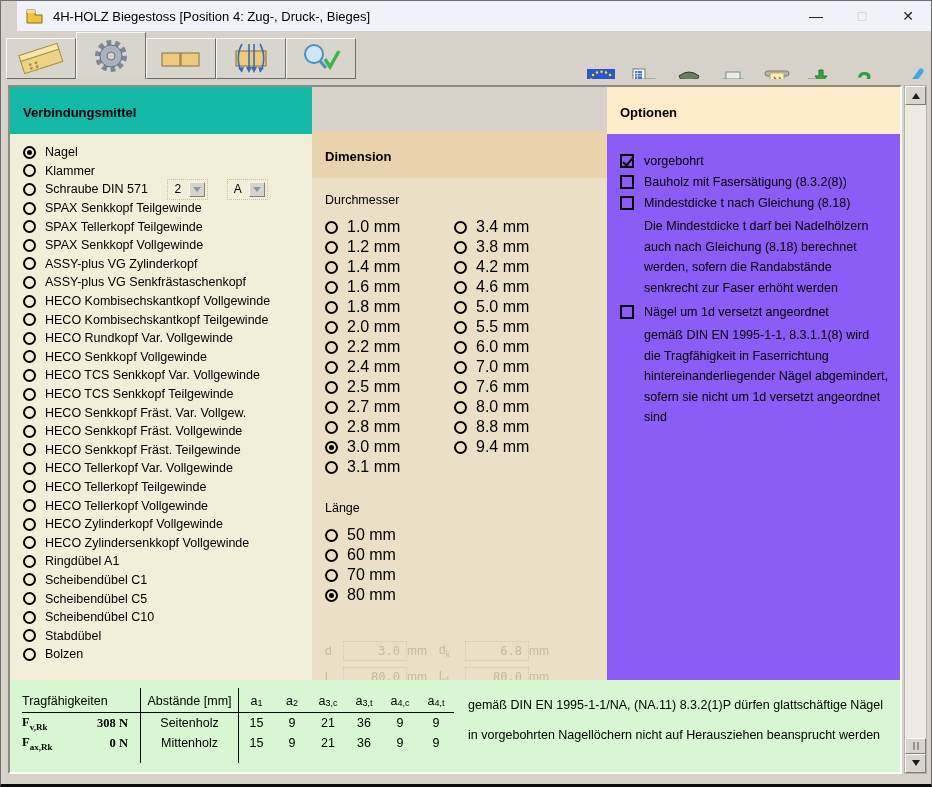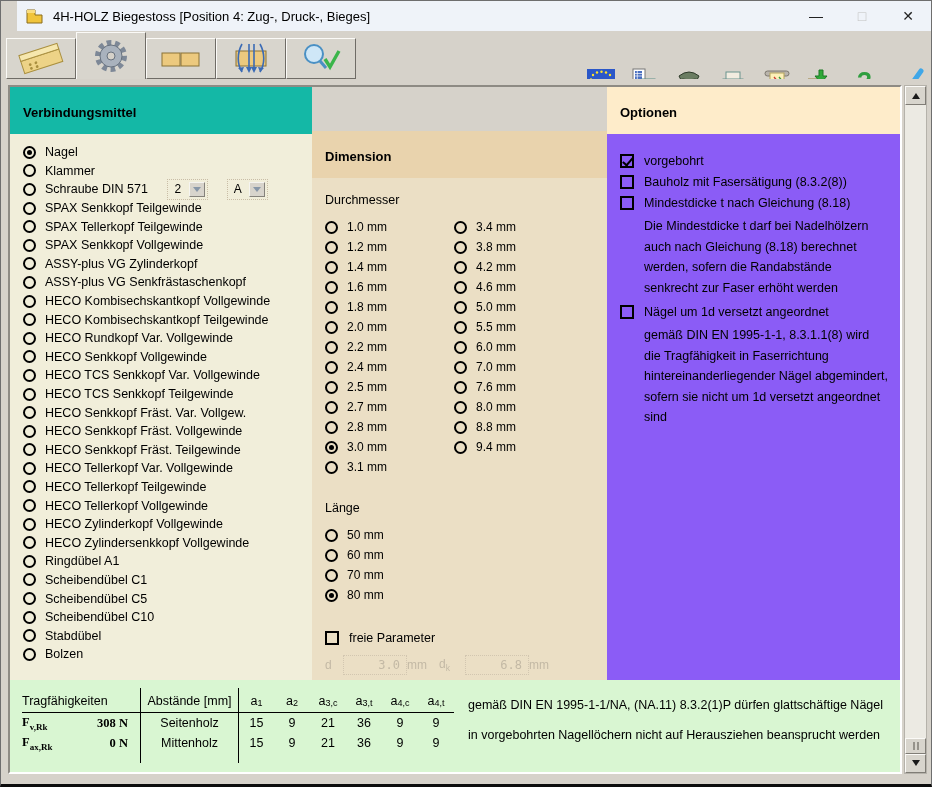--- a/index.html
+++ b/index.html
@@ -64,21 +64,21 @@
   .combo-btn { width:16px; height:15px; background:#d8d4cc; border:1px solid;
                border-color:#f5f4f0 #85827b #85827b #f5f4f0;
                display:flex; align-items:center; justify-content:center; }
   .tri-down { width:0; height:0; border:4px solid transparent; border-top:5px solid #8897a8;
               margin-top:5px; }
 
   
   .sec-label { font-size:12.5px; margin:15px 0 10px 13px; }
   .dia-grid { display:flex; padding-left:13px; }
   .dia-col { width:129px; }
-  .drow { display:flex; align-items:center; gap:9px; height:20px; font-size:12px; }
+  .drow { display:flex; align-items:center; gap:9px; height:20px; font-size:16px; }
   .fp { margin:26px 0 0 13px; }
   .fp-head { display:flex; align-items:center; gap:10px; font-size:12.5px; }
   .fp-grid { display:grid; grid-template-columns:18px 64px 32px 26px 64px 30px;
              align-items:center; row-gap:6px; margin-top:10px; color:#c3b9a5; font-size:12px; }
   .fp-box { border:1px dotted #d2c6b0; text-align:right; padding:2px 6px 2px 2px;
             font-family:"DejaVu Sans Mono", monospace; color:#c3b9a5; font-size:12px; }
   .fp-grid sub, .fp-lab sub { font-size:8.5px; }
 
   
   .opt { padding:16px 12px 0 13px; }
@@ -509,24 +509,20 @@
             <div class="drow">
                 <span class="radio"></span>
                 <span>70 mm</span>
               </div>
             <div class="drow">
                 <span class="radio on"></span>
                 <span>80 mm</span>
               </div>
           </div>
           <div class="fp">
-            <div class="fp-head">
-              <span class="check"></span>
-              <span>freie Parameter</span>
-            </div>
             <div class="fp-grid">
               <span class="fp-lab">d</span>
               <span class="fp-box">3.0</span>
               <span>mm</span>
               <span class="fp-lab"><span>d</span><sub>k</sub></span>
               <span class="fp-box">6.8</span>
               <span>mm</span>
               <span class="fp-lab">l</span>
               <span class="fp-box">80.0</span>
               <span>mm</span>

